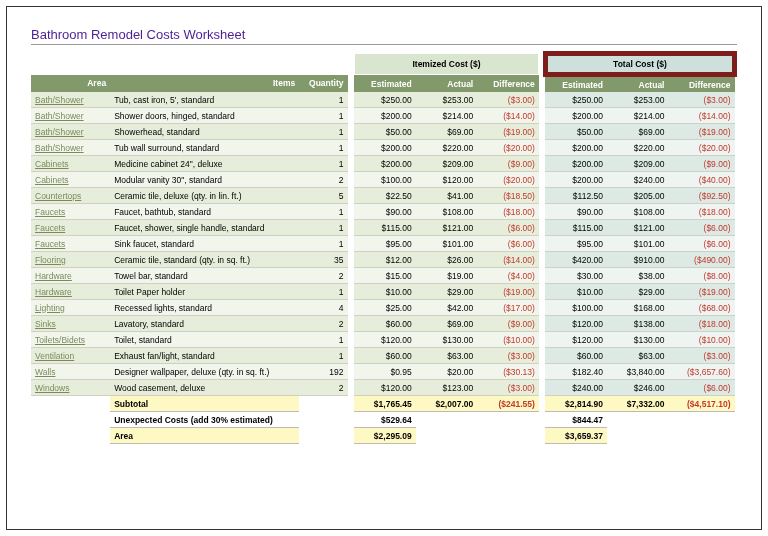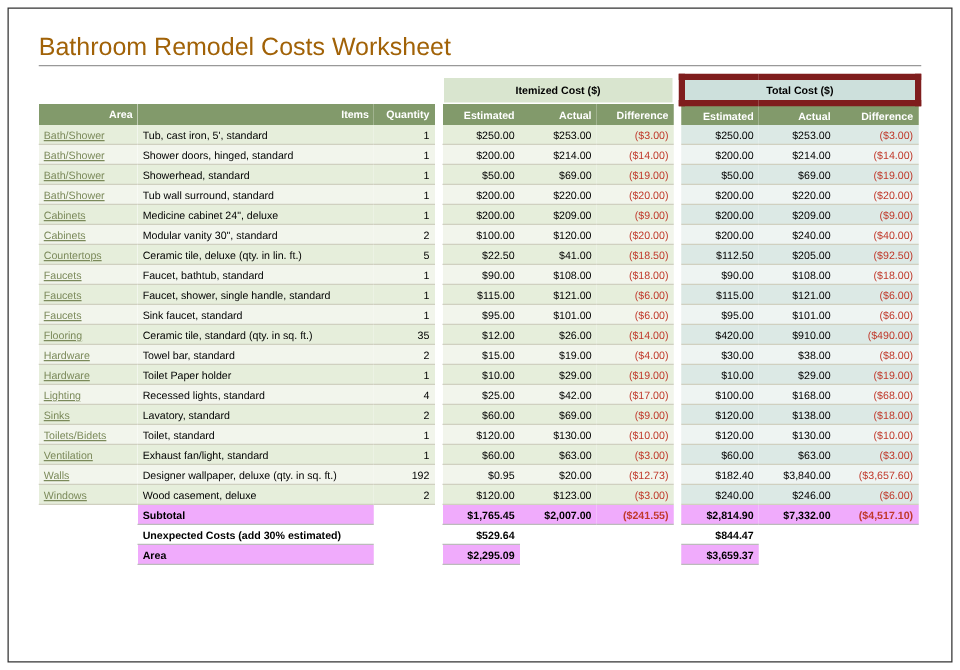--- a/index.html
+++ b/index.html
@@ -9,22 +9,22 @@
     padding: 6px;
     width: 768px;
   }
   .sheet {
     border: 1px solid #333;
     padding: 20px 24px 24px 24px;
     width: 756px;
     height: 524px;
   }
   .title {
-    font-size: 20px;
-    color: #a16207;
+    font-size: 13px;
+    color: #4c1d95;
     font-weight: 400;
     margin-bottom: 2px;
   }
   .rule { border-bottom: 1px solid #999; margin-bottom: 6px; }
   table { border-collapse: collapse; width: 100%; font-size: 8.5px; table-layout: fixed; padding-left: 12px; }
   th, td { padding: 2.5px 4px; white-space: nowrap; overflow: hidden; }
   .groupheader th { text-align: center; font-weight: bold; padding: 3px 0; }
   .ghA { width: 72px; }
   .ghB { width: 172px; }
   .ghC { width: 44px; }
@@ -41,21 +41,21 @@
   tbody tr.row-even .c-i { background:#e6eedb; }
   tbody tr.row-odd .c-t { background:#eef4f2; }
   tbody tr.row-even .c-t { background:#dce9e5; }
   tbody td { border-bottom:1px solid #d0d0c0; }
   .c-area { color:#7b8a5a; text-decoration: underline; }
   .c-qty, .c-i, .c-t { text-align: right; }
   .neg { color: #c0392b; }
   .sumrow td { font-weight: bold; border-bottom:1px solid #bbb;}
   .sumrow .lbl { text-align:left; }
   .sumrow .val { text-align:right; }
-  .sumrow.sub td, .sumrow.tot td { background:#f0abfc; }
+  .sumrow.sub td, .sumrow.tot td { background:#fef9c3; }
   .sumrow.sub .lbl, .sumrow.unx .lbl, .sumrow.tot .lbl { padding-left:4px; }
   .emptycell{background:#fff!important;border:none!important;}
 </style>
 </head>
 <body>
 
 <div class="sheet">
   <div class="title">Bathroom Remodel Costs Worksheet</div>
   <div class="rule"></div>
 
@@ -319,21 +319,21 @@
           <td class="c-t">$63.00</td>
           <td class="c-t neg">($3.00)</td>
         </tr>
         <tr class="row-odd">
           <td class="c-area">Walls</td>
           <td class="c-item">Designer wallpaper, deluxe (qty. in sq. ft.)</td>
           <td class="c-qty">192</td>
           <td class="emptycell gap"></td>
           <td class="c-i">$0.95</td>
           <td class="c-i">$20.00</td>
-          <td class="c-i neg">($12.73)</td>
+          <td class="c-i neg">($30.13)</td>
           <td class="emptycell gap"></td>
           <td class="c-t">$182.40</td>
           <td class="c-t">$3,840.00</td>
           <td class="c-t neg">($3,657.60)</td>
         </tr>
         <tr class="row-even">
           <td class="c-area">Windows</td>
           <td class="c-item">Wood casement, deluxe</td>
           <td class="c-qty">2</td>
           <td class="emptycell gap"></td>

